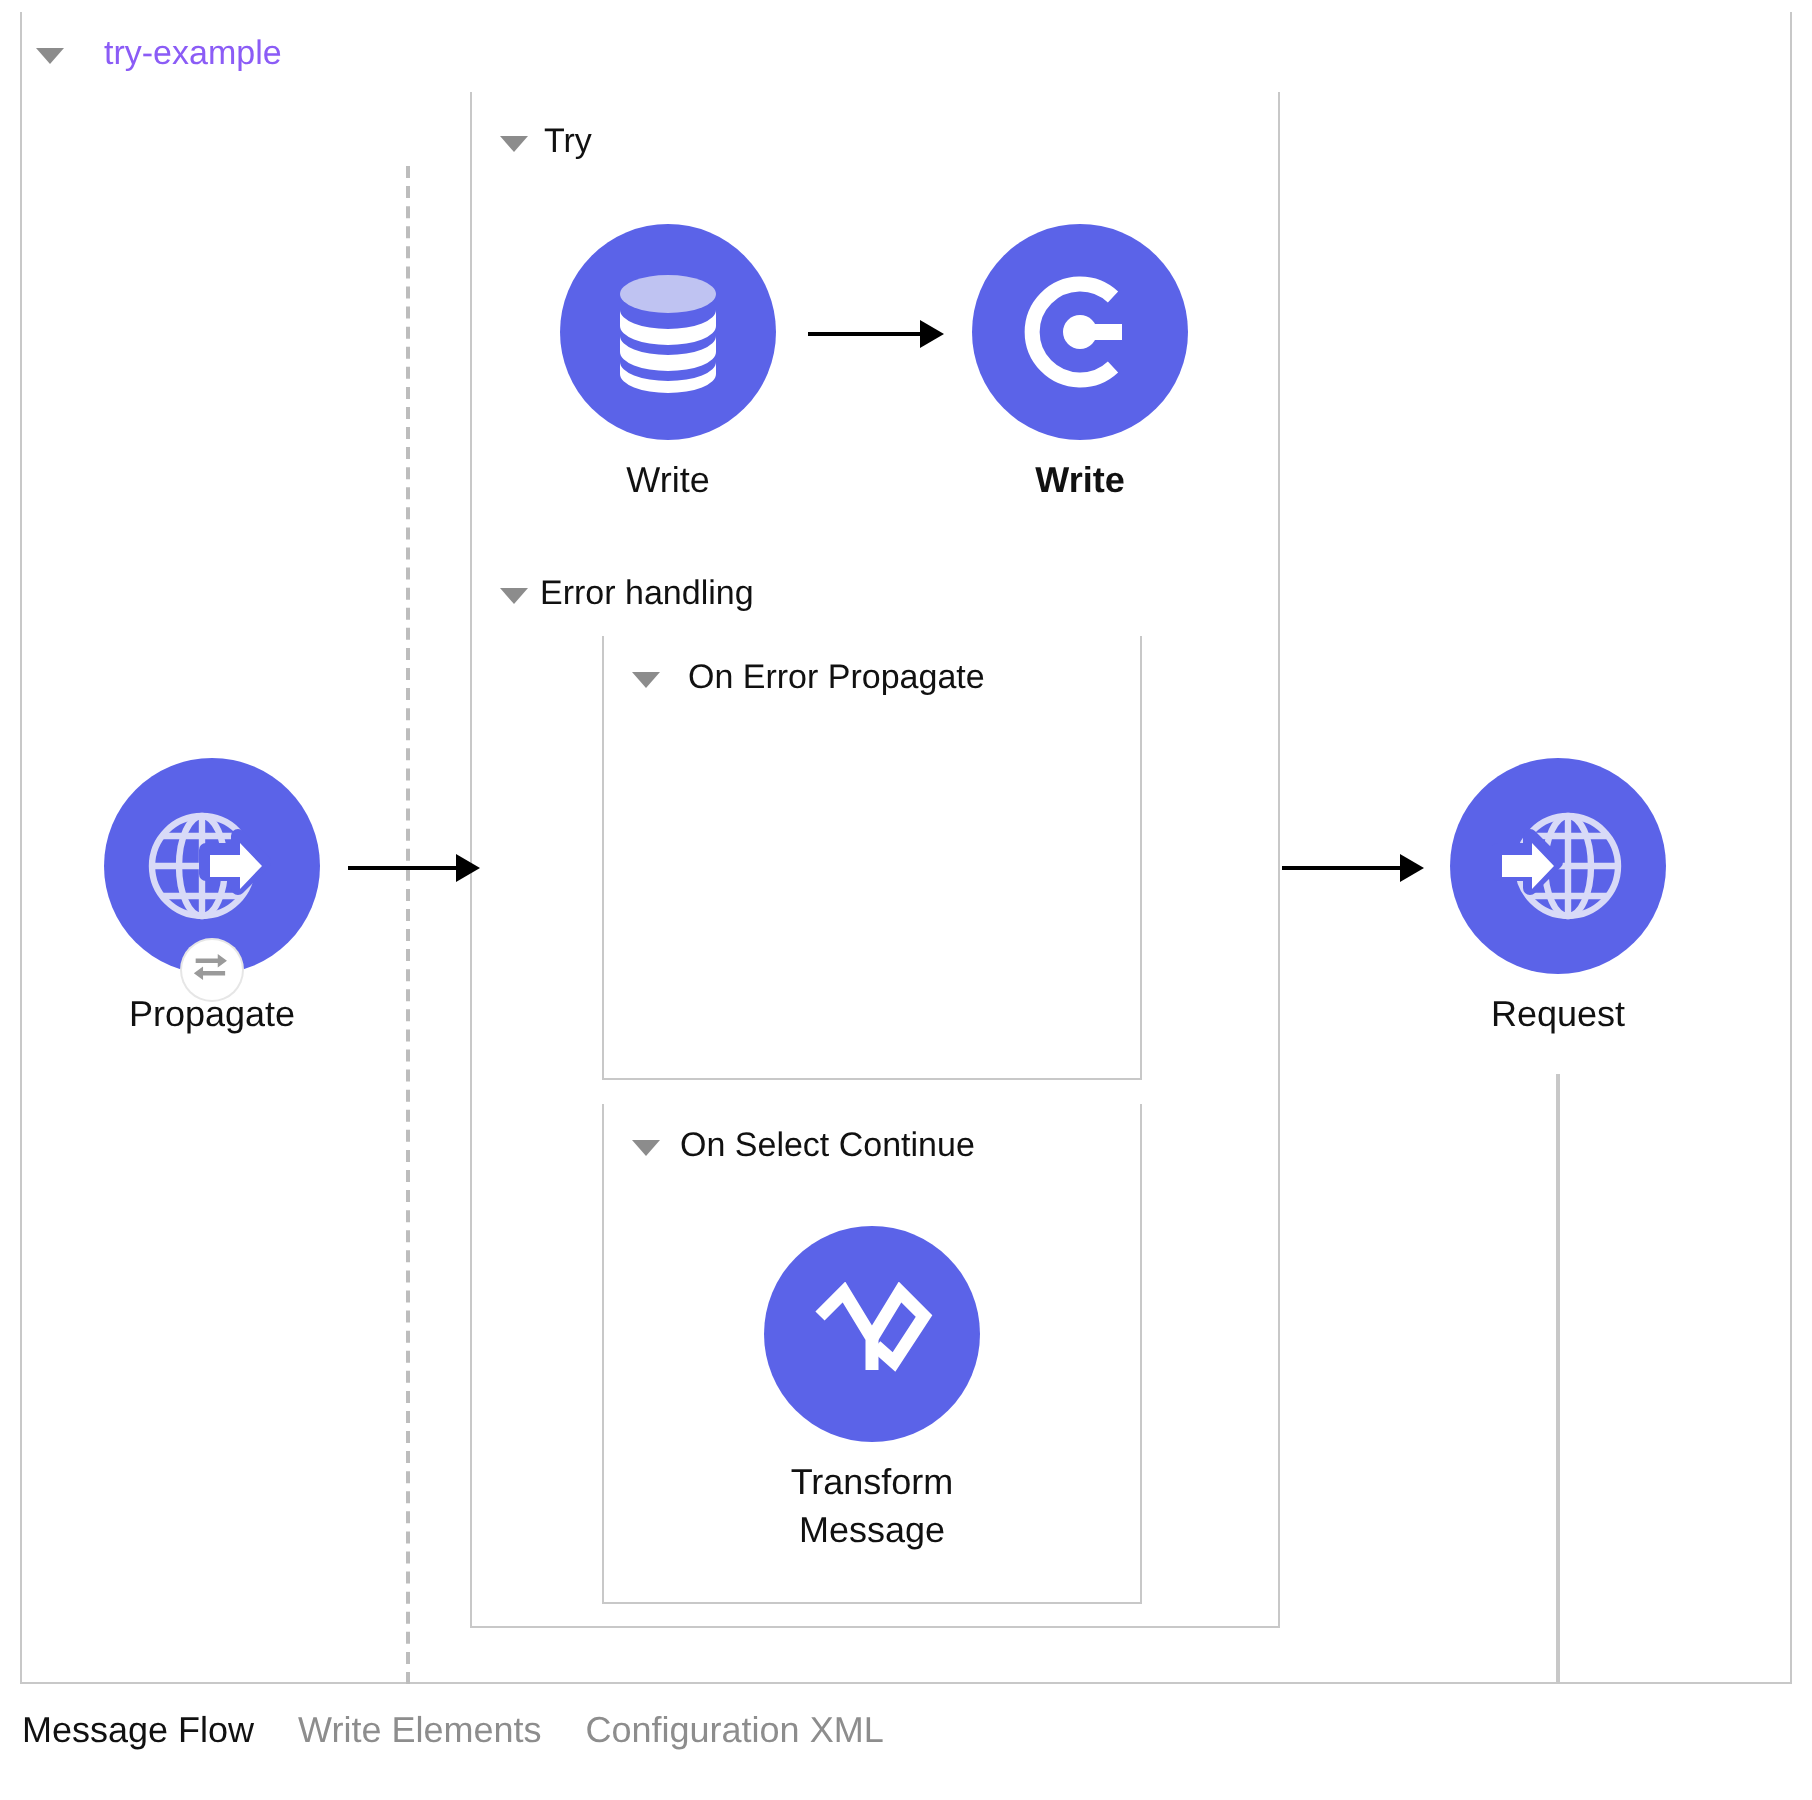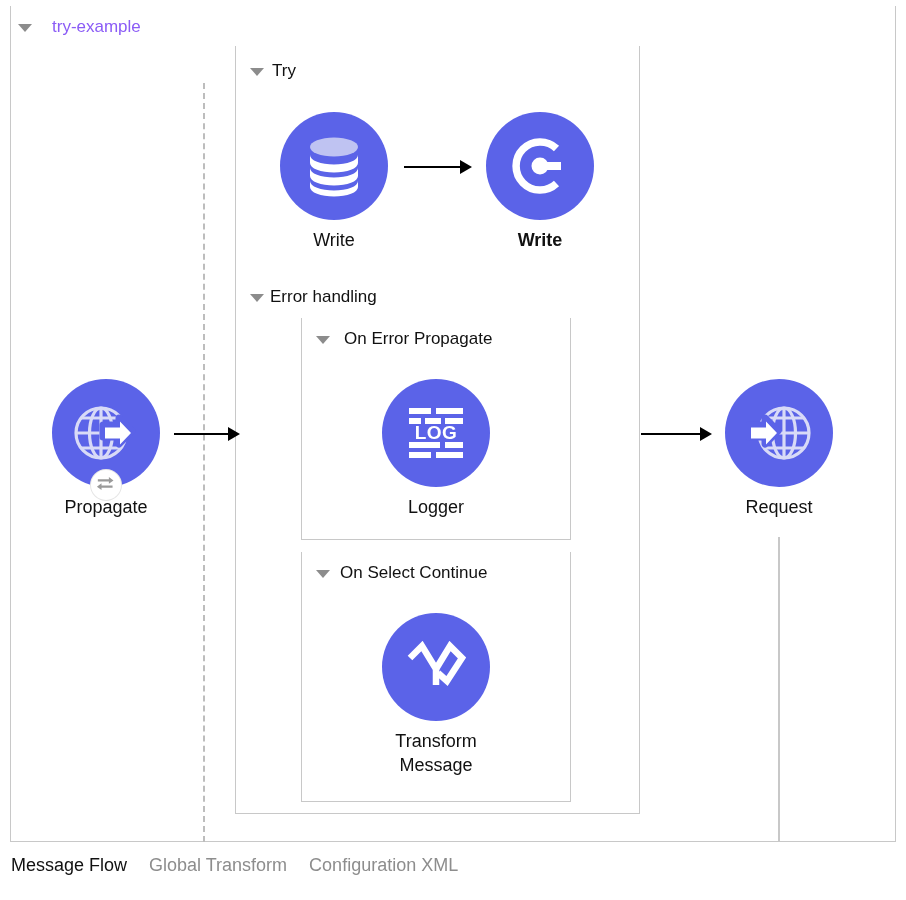--- a/index.html
+++ b/index.html
@@ -232,41 +232,20 @@
         <svg width="62" height="62" viewBox="0 0 62 62">
           <path d="M47.5 13.5 A24 24 0 1 0 47.5 48.5" fill="none" stroke="#ffffff" stroke-width="7.5" stroke-linecap="butt"></path>
           <circle cx="31" cy="31" r="8.5" fill="#ffffff"></circle>
           <rect x="31" y="27" width="21" height="8" fill="#ffffff"></rect>
         </svg>
       </span>
     </div>
     <div class="node-label">Write</div>
   </div>
 
-  <div class="node" style="left:381px; top:379px; width:110px;">
-    <div class="node-circle">
-      <span>
-        <svg width="62" height="58" viewBox="0 0 62 58">
-          <g fill="#ffffff">
-            <rect x="4" y="4" width="22" height="6"></rect>
-            <rect x="31" y="4" width="27" height="6"></rect>
-            <rect x="4" y="14" width="12" height="6"></rect>
-            <rect x="20" y="14" width="16" height="6"></rect>
-            <rect x="40" y="14" width="18" height="6"></rect>
-            <rect x="4" y="38" width="31" height="6"></rect>
-            <rect x="40" y="38" width="18" height="6"></rect>
-            <rect x="4" y="48" width="22" height="6"></rect>
-            <rect x="31" y="48" width="27" height="6"></rect>
-          </g>
-          <text x="31" y="35" text-anchor="middle" fill="#ffffff" font-family="Liberation Sans, sans-serif" font-size="19" font-weight="bold" letter-spacing="0.5">LOG</text>
-        </svg>
-      </span>
-    </div>
-    <div class="node-label">Logger</div>
-  </div>
 
   <div class="node" style="left:724px; top:379px; width:110px;">
     <div class="node-circle">
       <span>
         <svg width="66" height="62" viewBox="0 0 66 62">
           <g fill="none" stroke="#d8daf7" stroke-width="3.2">
             <circle cx="38" cy="31" r="25"></circle>
             <ellipse cx="38" cy="31" rx="11.5" ry="25"></ellipse>
             <line x1="13" y1="31" x2="63" y2="31"></line>
             <path d="M17.5 16 H58.5"></path>
@@ -292,17 +271,17 @@
           <path d="M5 17 L17 5 L31 28 L29 44 L17 30 Z" fill="none"></path>
         </svg>
       </span>
     </div>
     <div class="node-label">Transform
 Message</div>
   </div>
 
   <div class="tabs">
     <span class="tab active">Message Flow</span>
-    <span class="tab">Global Transform</span>
+    <span class="tab">Write Elements</span>
     <span class="tab">Configuration XML</span>
   </div>
 
 </div>
 
 </body></html>

